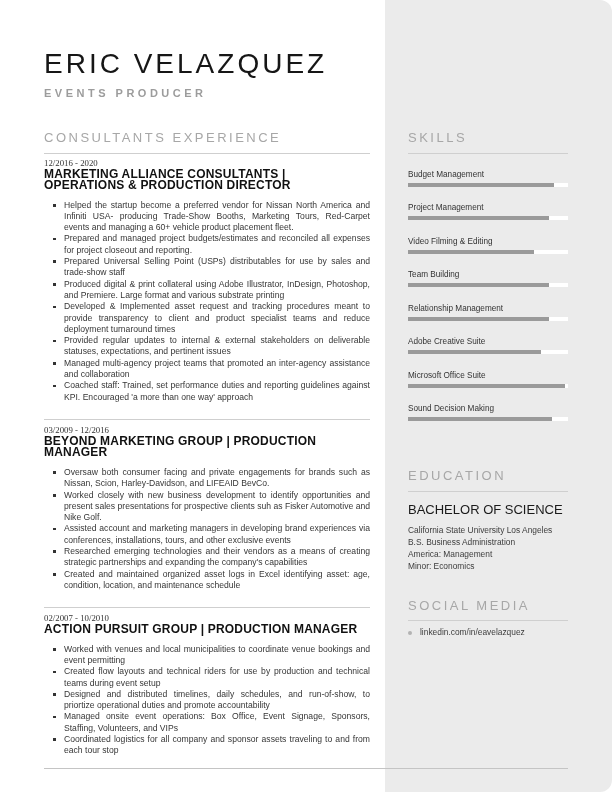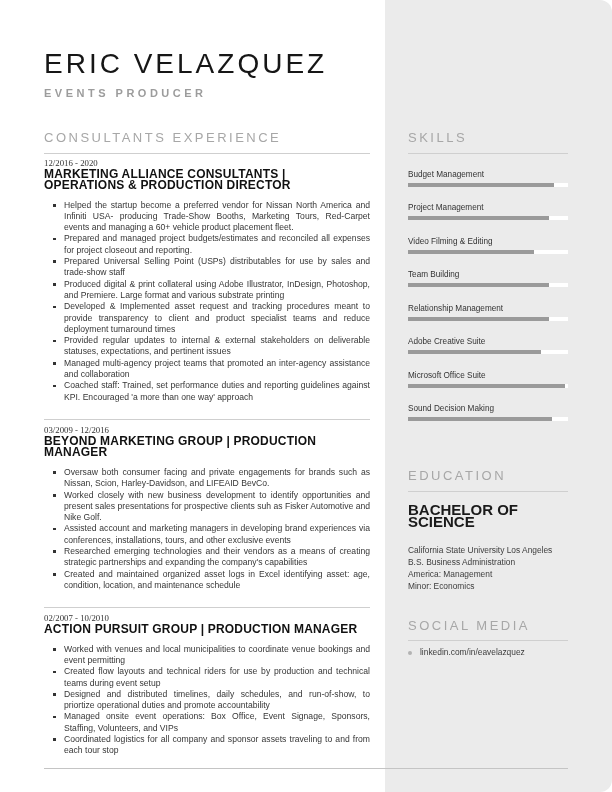--- a/index.html
+++ b/index.html
@@ -53,21 +53,21 @@
     background:#333;
   }
   
   .right-col{position:absolute;left:408px;top:130px;width:160px;}
   .skills{margin-top:16px;}
   .skill{margin-bottom:16.5px;}
   .skill-label{font-size:8.2px;color:#333;line-height:10px;}
   .skill-track{margin-top:3px;height:4px;background:var(--bar-track);}
   .skill-fill{height:4px;background:var(--bar-fill);}
   .edu-section{margin-top:47px;}
-  .degree{margin-top:12px;font-size:15px;font-weight:700;color:#1a1a1a;line-height:12px;margin-bottom:16px;}
+  .degree{margin-top:12px;font-size:13px;font-weight:400;color:#1a1a1a;line-height:12px;margin-bottom:8px;}
   .edu-line{font-size:8.4px;color:#3d3d3d;line-height:12px;}
   .lang-section{margin-top:22px;}
   .lang-item{margin-top:15px;font-size:8.4px;color:#3d3d3d;line-height:12px;}
   .social-section{margin-top:26px;}
   .social-list{margin-top:5px;}
   .social-item{display:flex;align-items:center;font-size:8.4px;color:#3d3d3d;line-height:13.5px;}
   .dot{
     display:inline-block;width:4px;height:4px;border-radius:50%;
     background:#b3b3b3;margin-right:8px;flex:0 0 auto;
   }

